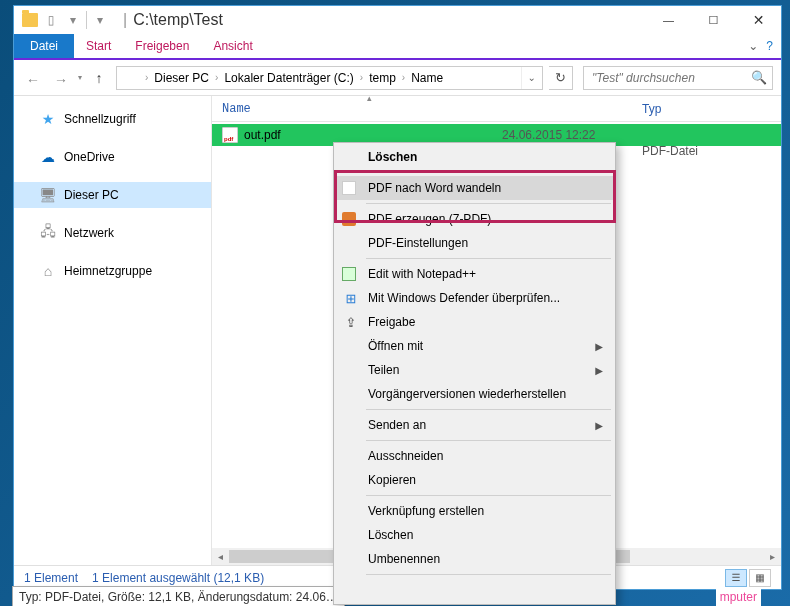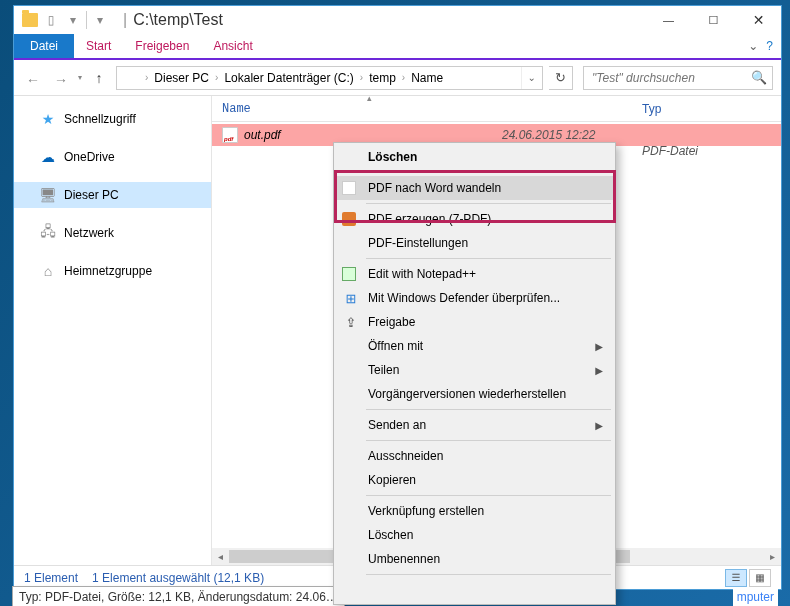--- a/index.html
+++ b/index.html
@@ -47,36 +47,36 @@
   .navgroup-spacer { height: 12px; }
   .main { flex: 1; display: flex; flex-direction: column; min-height: 0; position: relative; }
   .columns { display: flex; height: 26px; border-bottom: 1px solid #e5e5e5; font-size: 12px; color: #2a5db0; }
   .col { display: flex; align-items: center; padding: 0 10px; border-right: 1px solid transparent; }
   .col.name { width: 280px; font-family: Liberation Mono, monospace; }
   .col.date { width: 140px; margin-top: 44px; }
   .col.type { width: 120px; }
   .sort-ind { position: absolute; left: 155px; top: -3px; font-size: 9px; color: #888; }
   .filearea { flex: 1; overflow: hidden; position: relative; }
   .filerow { display: flex; align-items: center; height: 22px; font-size: 12px; margin-top: 2px; }
-  .filerow.selected { background: #fca5a5; font-style: italic; }
+  .filerow.selected { background: #22c55e; }
   .filerow .fname { width: 280px; display: flex; align-items: center; gap: 6px; padding-left: 10px; }
   .filerow .fdate { width: 140px; color: #555; padding-left: 10px; }
   .filerow .ftype { width: 120px; color: #555; padding-left: 10px; margin-top: 32px; }
   .pdf-icon { width: 16px; height: 16px; background: #fff; border: 1px solid #ccc; position: relative; border-radius: 1px; }
   .pdf-icon::after { content: "pdf"; position: absolute; font-size: 6px; color: #c00; bottom: 0; left: 1px; font-weight: bold; }
   .scrollbar-h { position: absolute; bottom: 0; left: 0; right: 0; height: 17px; background: #f0f0f0; display: flex; align-items: center; }
   .scrollbar-h .sbtn { width: 17px; height: 17px; display: flex; align-items: center; justify-content: center; color: #777; font-size: 10px; }
   .scrollbar-h .track { flex: 1; height: 17px; position: relative; }
   .scrollbar-h .thumb { position: absolute; left: 0; top: 2px; width: 75%; height: 13px; background: #cdcdcd; }
   .statusbar { height: 24px; border-top: 1px solid #e0e0e0; display: flex; align-items: center; font-size: 12px; color: #2a5db0; padding: 0 10px; gap: 14px; }
   .statusbar .viewbtns { margin-left: auto; display: flex; gap: 2px; }
   .viewbtn { width: 22px; height: 18px; border: 1px solid #ccc; display: flex; align-items: center; justify-content: center; font-size: 10px; color: #555; }
   .viewbtn.active { background: #cde8ff; border-color: #7ab8e6; }
   .tooltip { position: absolute; left: 12px; bottom: -2px; height: 22px; background: #fff; border: 1px solid #aaa; font-size: 12px; padding: 2px 6px; color: #333; display: flex; align-items: center; box-shadow: 2px 2px 4px rgba(0,0,0,0.15); }
-  .tooltip-extra { position: absolute; right: 12px; bottom: 0; font-size: 12px; color: #3b82f6; background: #fff; padding: 2px 4px; }
+  .tooltip-extra { position: absolute; right: 29px; bottom: 0; font-size: 12px; color: #ec4899; background: #fff; padding: 2px 4px; }
   .ctxmenu { position: absolute; left: 333px; top: 142px; width: 283px; background: #f0f0f0; border: 1px solid #bcbcbc; box-shadow: 4px 4px 8px rgba(0,0,0,0.25); padding: 2px; font-size: 12px; z-index: 50; }
   .ctxitem { height: 24px; display: flex; align-items: center; padding-left: 32px; position: relative; }
   .ctxitem.hover { background: #d8d8d8; }
   .ctxitem.bold { font-weight: bold; }
   .ctxitem .cicon { position: absolute; left: 6px; width: 18px; height: 18px; display: flex; align-items: center; justify-content: center; font-size: 13px; }
   .ctxitem .sub { margin-left: auto; padding-right: 10px; color: #555; font-size: 10px; }
   .ctxsep { height: 1px; background: #d0d0d0; margin: 3px 2px 3px 30px; }
   .highlight-box { position: absolute; left: 334px; top: 170px; width: 282px; height: 53px; border: 3px solid #b8245b; z-index: 60; pointer-events: none; }
   .cicon.orange { background: #e07b2e; border-radius: 2px; width: 14px; height: 14px; }
   .cicon.np { width: 14px; height: 14px; background: #d9ffd9; border: 1px solid #6a6; }

